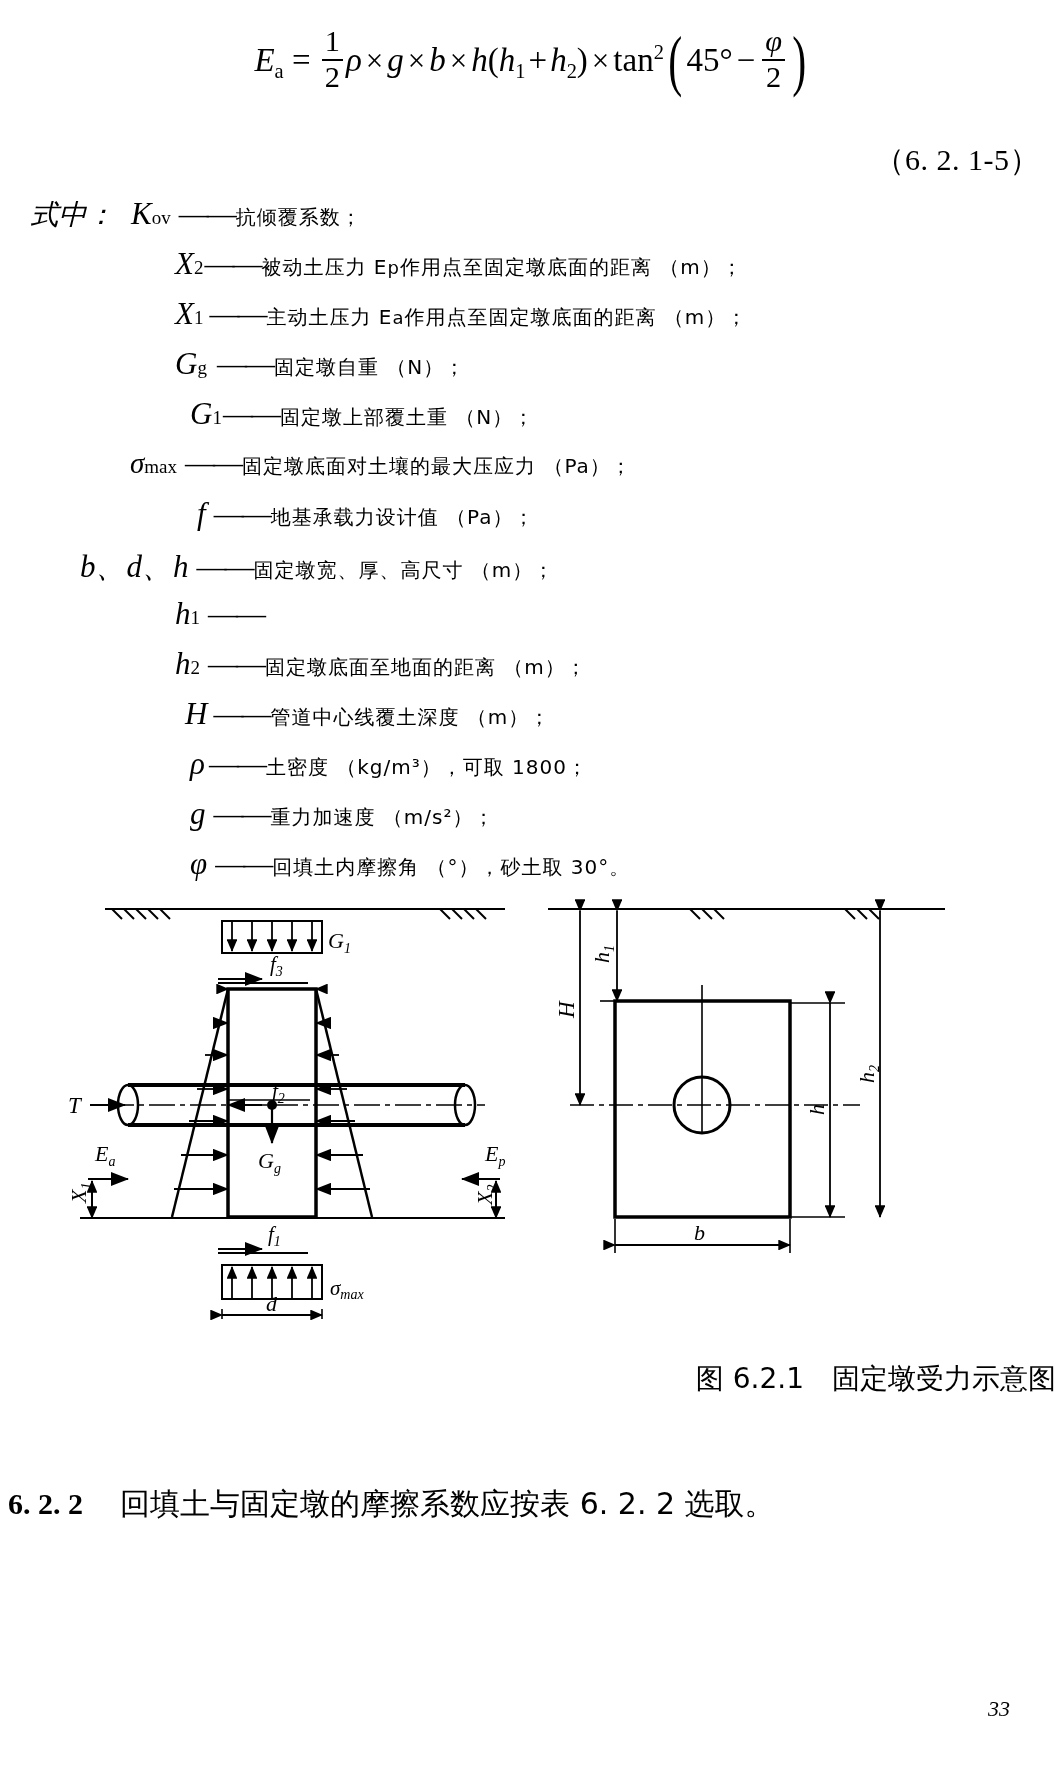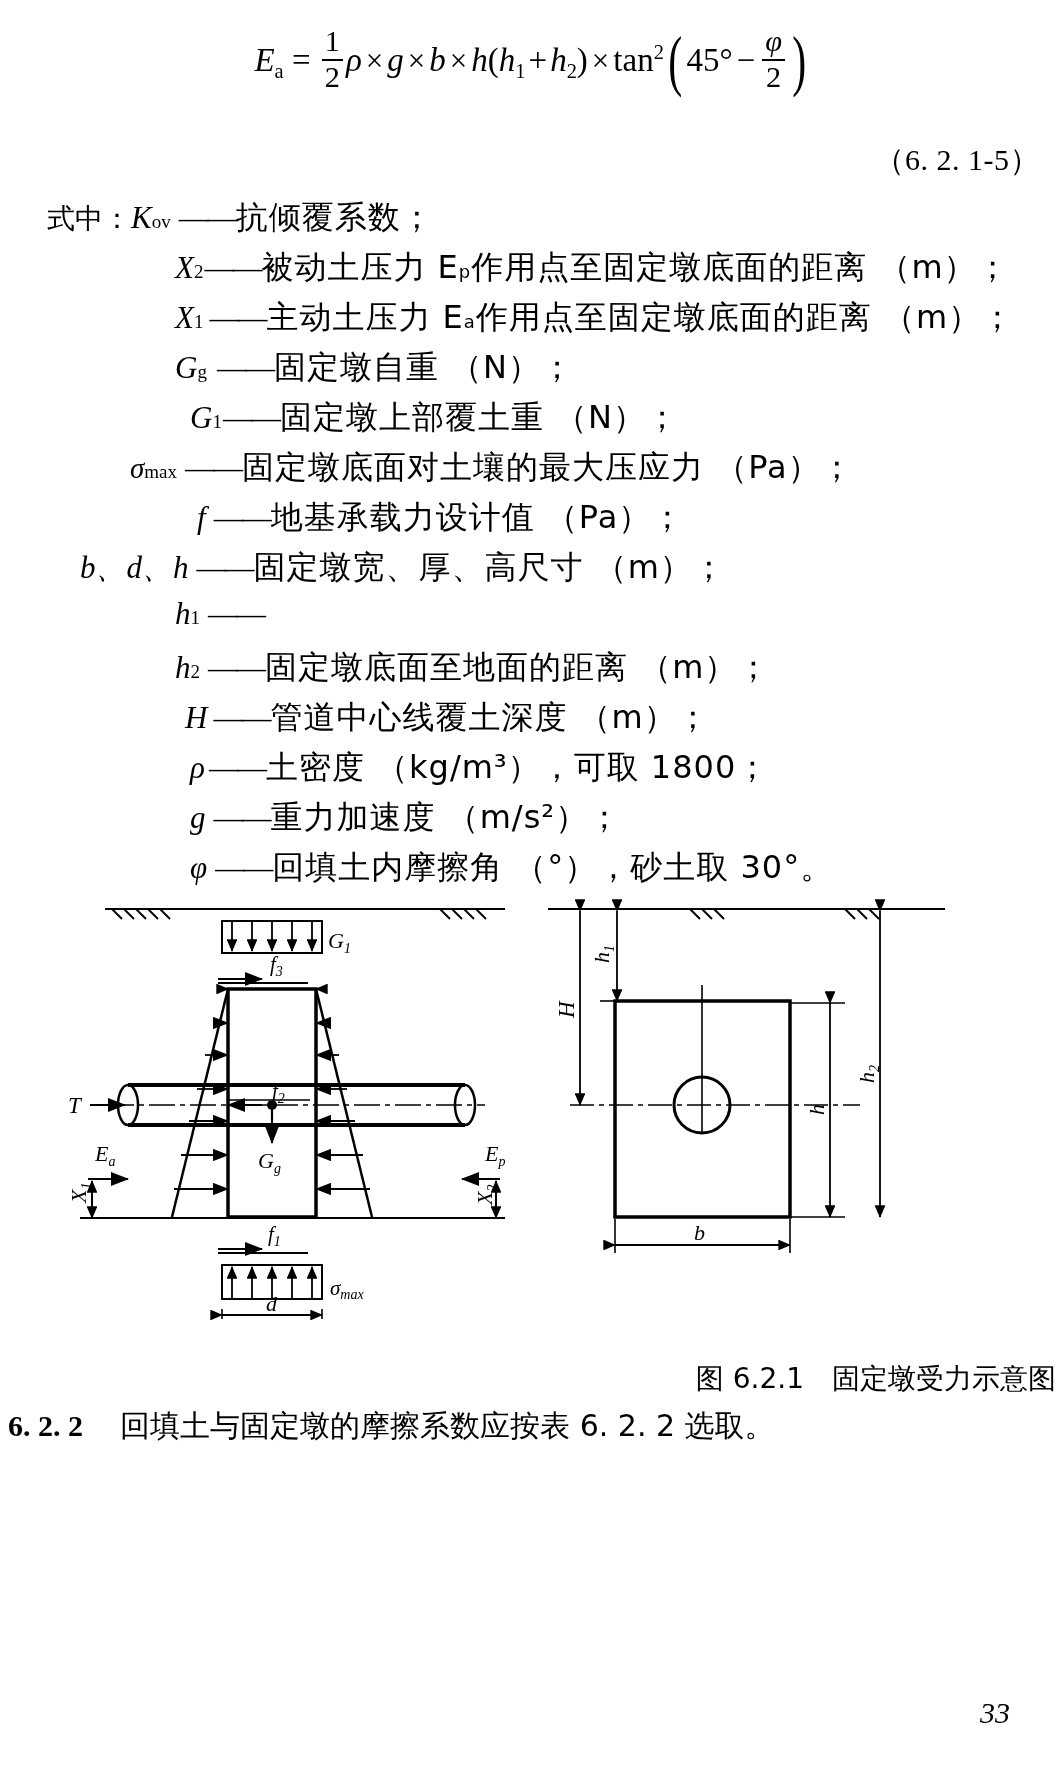--- a/index.html
+++ b/index.html
@@ -25,36 +25,36 @@
   .bigparen{display:inline-block;font-size:2.05em;line-height:0.62;vertical-align:-0.18em;
             transform:scaleX(.62);font-family:"Liberation Serif",serif;}
   .times{margin:0 4px;font-size:.94em;}
 
   .eqno{position:absolute;right:16px;top:140px;font-size:30px;letter-spacing:.5px;}
 
   
   .deflist{position:absolute;left:0;top:196px;width:1056px;}
   .defrow{display:flex;align-items:baseline;height:50px;font-size:30px;white-space:nowrap;}
   .dash{letter-spacing:-2px;margin:0 1px;font-style:normal;}
-  .cn{font-family:"DejaVu Sans","Liberation Sans",sans-serif;font-size:32px;letter-spacing:1px;}
+  .cn{font-family:"DejaVu Sans","Liberation Sans",sans-serif;font-size:20px;letter-spacing:1px;}
   .lead{font-family:"DejaVu Sans","Liberation Sans",sans-serif;font-size:28px;}
   .rowpad{width:175px;display:inline-block;}
 
   
   .figure{position:absolute;left:0;top:893px;width:1056px;height:430px;}
   .figcap{position:absolute;left:0;top:1360px;width:1056px;text-align:right;
           font-family:"DejaVu Sans","Liberation Sans",sans-serif;font-size:28px;}
 
   
-  .clause{position:absolute;left:8px;top:1406px;width:1040px;font-size:30px;
+  .clause{position:absolute;left:8px;top:1484px;width:1040px;font-size:30px;
           font-family:"DejaVu Sans","Liberation Sans",sans-serif;}
   .clause .num{font-weight:bold;font-family:"Liberation Serif",serif;}
   .clause .body{font-weight:normal;}
 
-  .pageno{position:absolute;right:46px;top:1696px;font-size:30px;font-style:italic;
+  .pageno{position:absolute;right:46px;top:1696px;font-size:22px;font-style:italic;
           font-family:"Liberation Serif",serif;margin-left:11px;}
   svg text{font-family:"Liberation Serif","DejaVu Serif",serif;}
 </style>
 </head>
 <body>
 
 <div class="page">
 
   <div class="formula-block">
     <span class="formula">
@@ -70,21 +70,21 @@
         <span class="den">2</span>
       </span><span class="bigparen">)</span>
     </span>
   </div>
 
   <div class="eqno">（6. 2. 1-5）</div>
 
   <div class="deflist">
 
     <div class="defrow r0">
-      <span class="lead" style="width:117px;display:inline-block;text-align:right;padding-left:14px;">式中：</span>
+      <span class="lead" style="width:117px;display:inline-block;text-align:center;padding-left:14px;font-style:italic;">式中：</span>
       <span class="it" style="font-size:31px;">K</span>
         <span class="sub" style="font-size:19px;">ov</span>
       <span class="dash" style="margin-left:8px;">——</span>
       <span class="cn">抗倾覆系数；</span>
     </div>
 
     <div class="defrow">
       <span class="rowpad"></span>
       <span class="it" style="font-size:31px;">X</span>
         <span class="sub" style="font-size:19px;">2</span>

